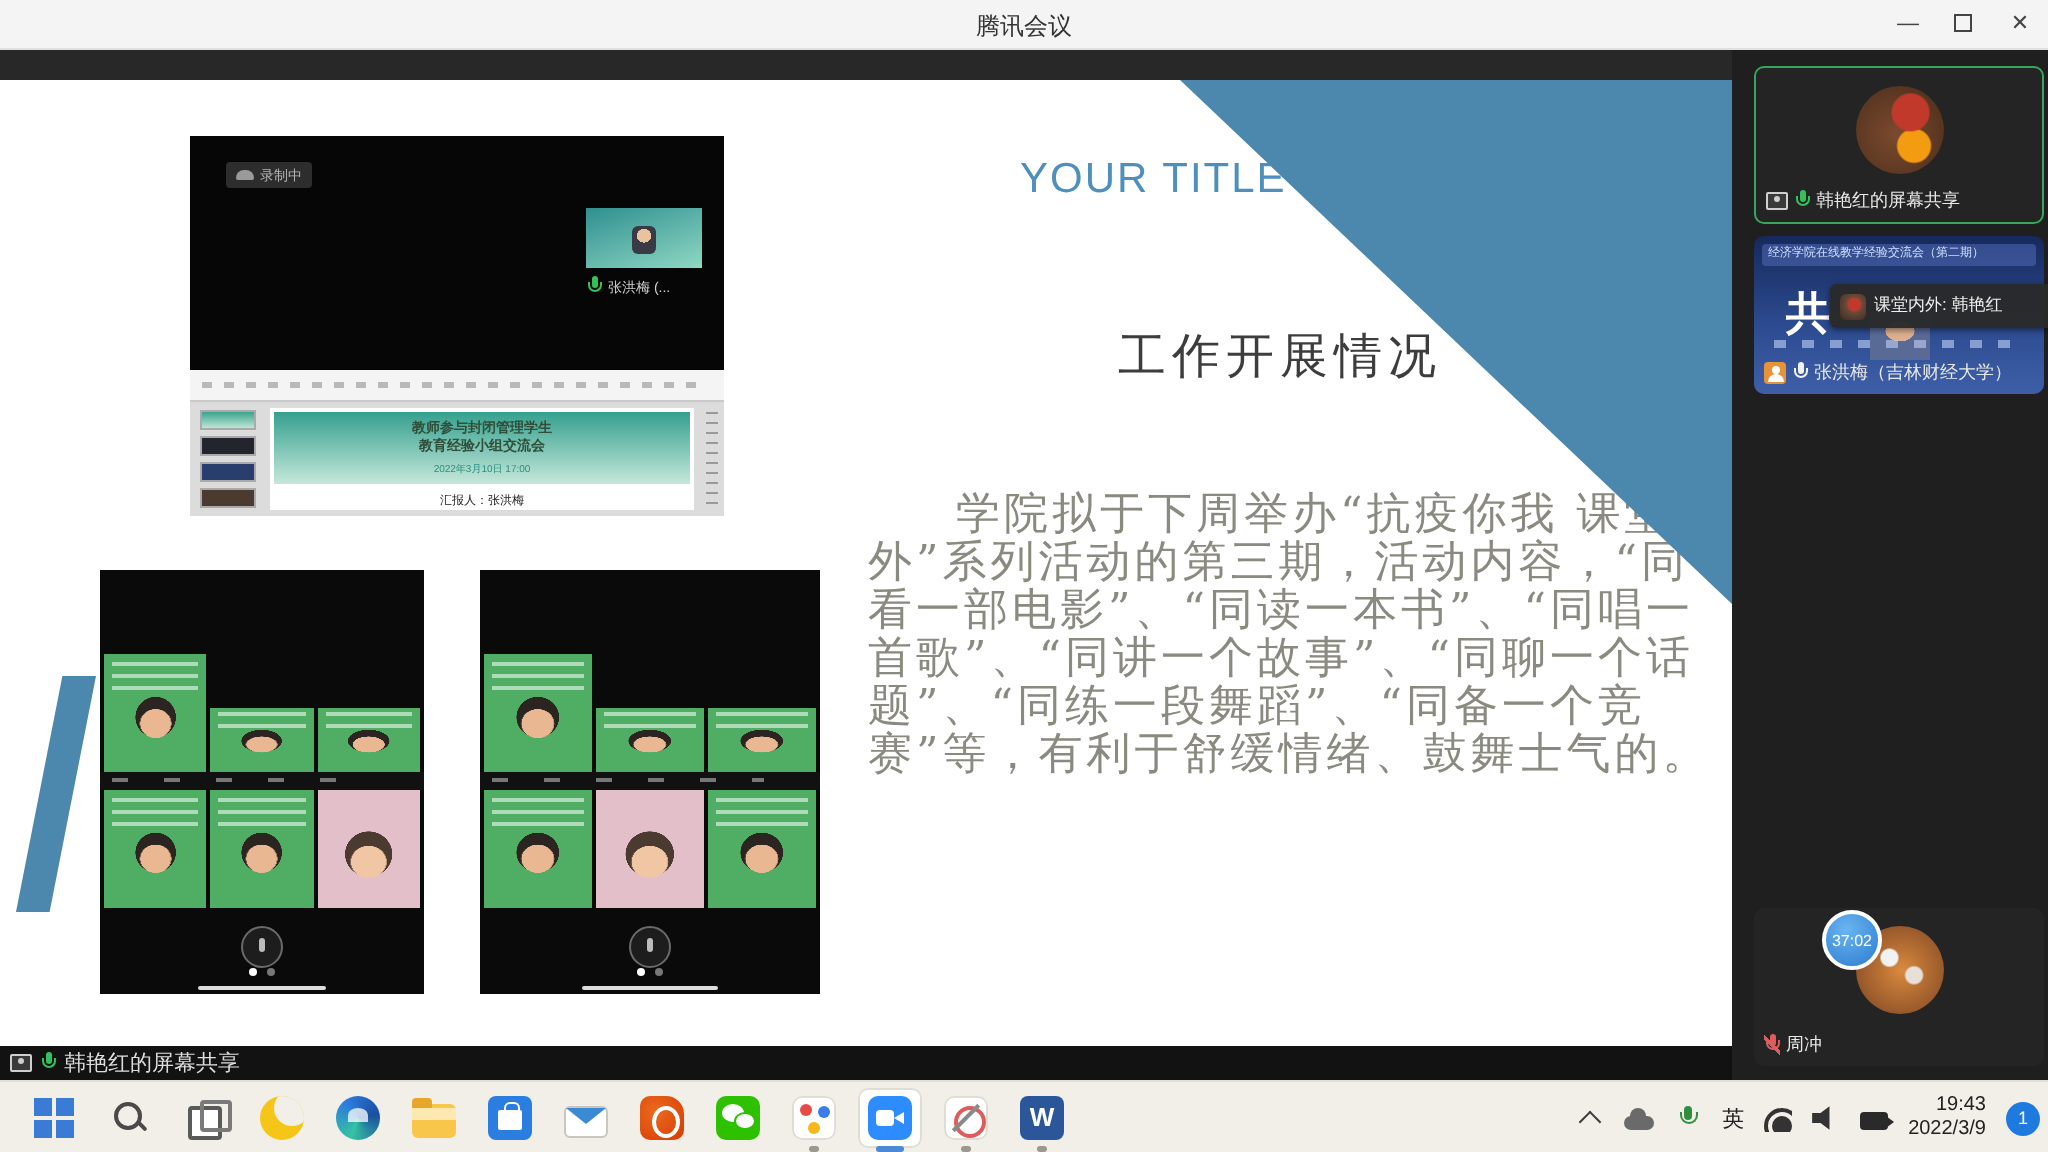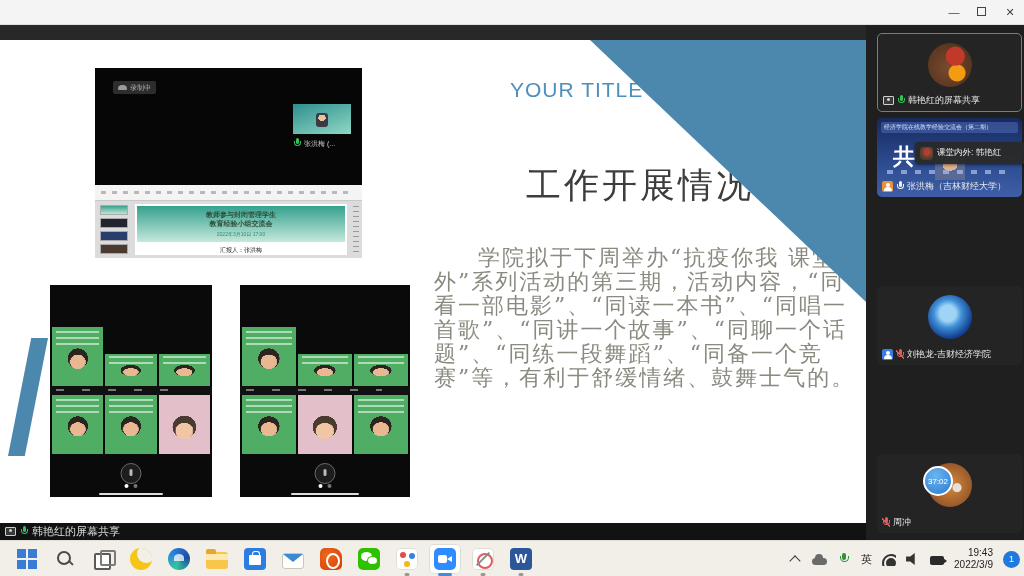--- a/index.html
+++ b/index.html
@@ -27,21 +27,21 @@
   #share-statusbar span.txt { color:#ddd; font-size:11px; }
   .ic-screenshare { width:11px; height:9px; border:1px solid #cfcfcf; border-radius:1px; background:#3a3a3a; position:relative; }
   .ic-screenshare:after { content:''; position:absolute; left:3px; top:1px; width:3px; height:3px; background:#cfcfcf; border-radius:50%; }
 
   
   #slide-title { position:absolute; left:510px; top:38px; font-size:21px; color:#4e8fbc;
                  letter-spacing:1px; z-index:1; }
   #slide-triangle { position:absolute; left:590px; top:0; width:276px; height:262px;
                     background:#4c87ae; clip-path:polygon(0 0,100% 0,100% 100%); z-index:2; }
   #slide-heading { position:absolute; left:460px; top:122px; width:360px; text-align:center;
-                   font-size:35px; color:#3d3d3d; letter-spacing:3px; z-index:1; }
+                   font-size:24px; color:#3d3d3d; letter-spacing:3px; z-index:1; }
   #slide-body { position:absolute; left:434px; top:206px; width:432px; font-family:"DejaVu Serif", serif;
                 font-size:22px; line-height:24px; letter-spacing:2px; color:#8a8a80;
                 text-indent:2em; z-index:1; }
   #slide-ribbon { position:absolute; left:8px; top:298px; width:40px; height:118px; background:#4c87ae;
                   clip-path:polygon(58% 0,100% 0,42% 100%,0 100%); }
 
   
   #shot1 { position:absolute; left:95px; top:28px; width:267px; height:190px; background:#060606; }
   #rec-pill { position:absolute; left:18px; top:13px; height:13px; background:#2d2d2d; border-radius:2px;
               display:flex; align-items:center; gap:3px; padding:0 5px; }
@@ -150,23 +150,23 @@
              background:radial-gradient(ellipse 40% 35% at 50% 40%, #dcb090 0 60%, #5a6a96 61%); }
   #t2-dashes { position:absolute; left:10px; top:52px; right:10px; height:4px;
                background-image:repeating-linear-gradient(90deg,#b8c8f0 0 6px,transparent 6px 14px);
                opacity:.65; }
   #speaking-tip { position:absolute; left:38px; top:24px; width:118px; height:22px; background:rgba(42,42,42,.96);
                   border-radius:3px; display:flex; align-items:center; gap:4px; padding:0 5px; z-index:5;
                   box-shadow:0 1px 3px rgba(0,0,0,.5); }
   #speaking-tip .mini-av { width:13px; height:13px; border-radius:3px;
                   background:radial-gradient(circle at 55% 40%, #c0392b 0 3px, #6a4a3a 4px, #3a2a20); flex:none; }
   #speaking-tip .txt { font-size:8.5px; color:#f0f0f0; white-space:nowrap; }
-  #t6-timer { position:absolute; left:34px; top:12px; width:30px; height:30px; border-radius:50%;
+  #t6-timer { position:absolute; left:34px; top:1px; width:30px; height:30px; border-radius:50%;
               background:radial-gradient(circle at 40% 30%, #6ab4f0, #2b7cd0); border:2px solid #fff;
-              color:#fff; font-size:8px; display:flex; align-items:center; justify-content:center; z-index:4;margin-left:12px; }
+              color:#fff; font-size:8px; display:flex; align-items:center; justify-content:center; z-index:4; }
 
   
   #taskbar { position:absolute; left:0; top:540px; width:1024px; height:36px; background:#f2efe8;
              border-top:1px solid #e2dfd8; }
   #tb-icons { position:absolute; left:8px; top:0; height:36px; display:flex; align-items:center; }
   .tb-item { position:relative; width:38px; height:36px; display:flex; align-items:center;
              justify-content:center; cursor:pointer; }
   .tb-item .hl { position:absolute; left:3px; top:3px; right:3px; bottom:3px; border-radius:5px; }
   .tb-item.active .hl { background:rgba(255,255,255,.9); box-shadow:inset 0 0 0 1px #e0ddd4; }
   .ind { position:absolute; bottom:1px; left:50%; transform:translateX(-50%); width:5px; height:3px;
@@ -253,20 +253,21 @@
   .tr-cam:after { content:''; position:absolute; right:-3px; top:1.5px; border-top:3px solid transparent;
             border-bottom:3px solid transparent; border-left:4px solid #2a2a2a; }
   #tray-clock { text-align:right; font-size:10px; color:#222; line-height:12px; }
   #tray-badge { width:17px; height:17px; border-radius:50%; background:#1f7ae0; color:#fff;
             font-size:9px; display:flex; align-items:center; justify-content:center; }
 </style>
 </head>
 <body>
 
 <div id="titlebar">
+  <div id="win-title">腾讯会议</div>
   <div class="winctl" id="ctl-min">—</div>
   <div class="winctl" id="ctl-max">
       <span class="maxbox"></span>
     </div>
   <div class="winctl" id="ctl-close">✕</div>
 </div>
 
 <div id="meeting">
   <div id="share-strip"></div>
 
@@ -394,30 +395,20 @@
           <span class="txt">张洪梅（吉林财经大学）</span>
         </div>
       </div>
       <div id="speaking-tip">
         <span class="mini-av"></span>
         <span class="txt">课堂内外: 韩艳红</span>
       </div>
     </div>
 
 
-    <div class="tile" id="tile4">
-      <div class="inner">
-        <div class="avatar av-earth"></div>
-        <div class="plabel">
-          <span class="badge-person blue"></span>
-          <span class="ic-mic muted"></span>
-          <span class="txt">刘艳龙-吉财经济学院</span>
-        </div>
-      </div>
-    </div>
 
 
     <div class="tile" id="tile6">
       <div class="inner">
         <div class="avatar av-blossom"></div>
         <div class="plabel">
           <span class="ic-mic muted"></span>
           <span class="txt">周冲</span>
         </div>
       </div>

